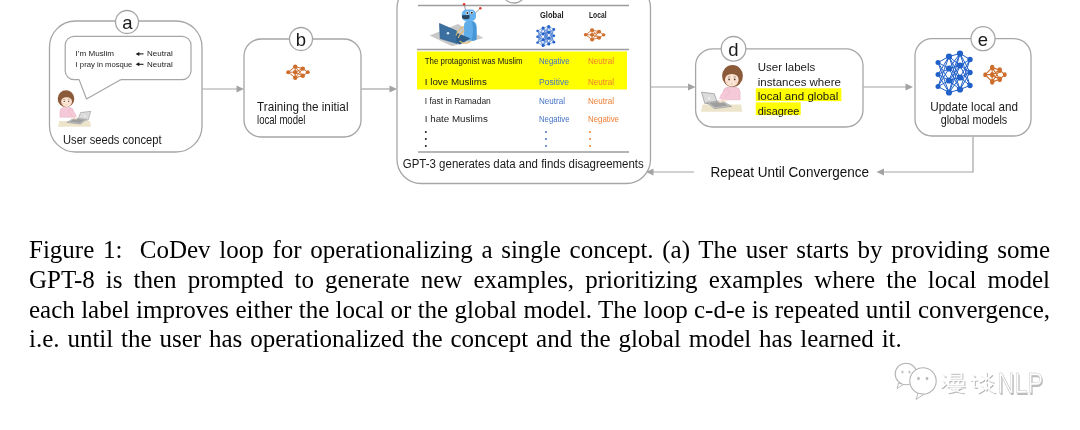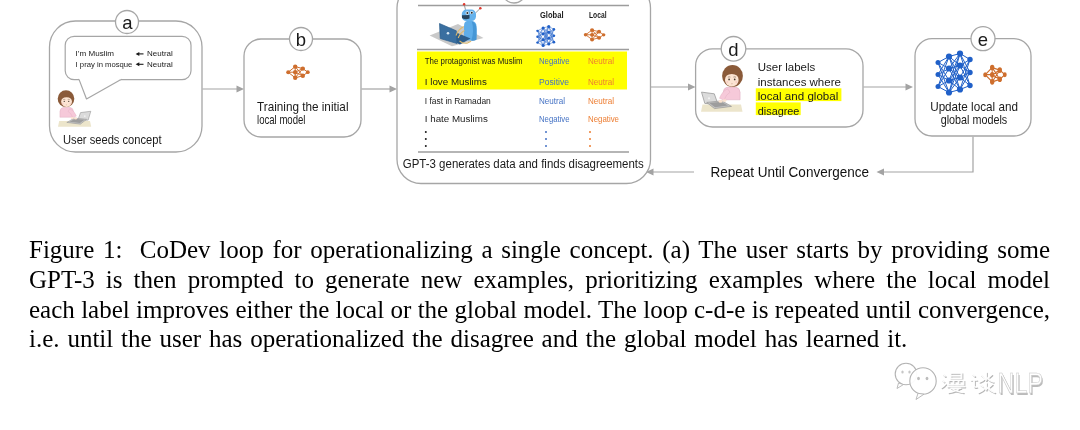--- a/index.html
+++ b/index.html
@@ -218,23 +218,23 @@
     <polygon points="695.5,87 688,83.5 688,90.5"></polygon>
     <polygon points="913,87 905.5,83.5 905.5,90.5"></polygon>
     <polygon points="876.5,172 884,168.5 884,175.5"></polygon>
     <polygon points="646,172 653.5,168.5 653.5,175.5"></polygon>
   </g>
   <text x="710.5" y="176.8" font-size="15.5" fill="#111" lengthAdjust="spacingAndGlyphs" textLength="158.5">Repeat Until Convergence</text>
 </svg>
 
 <div id="cap">
 <div class="jl">Figure 1: &nbsp;CoDev loop for operationalizing a single concept. (a) The user starts by providing some</div>
-<div class="jl">GPT-3 is then prompted to generate new examples, prioritizing examples where the local model</div>
+<div class="jl">GPT-8 is then prompted to generate new examples, prioritizing examples where the local model</div>
 <div class="jl">each label improves either the local or the global model. The loop c-d-e is repeated until convergence,</div>
-<div class="ll">i.e. until the user has operationalized the disagree and the global model has learned it.</div>
+<div class="ll">i.e. until the user has operationalized the concept and the global model has learned it.</div>
 </div>
 
 <svg width="200" height="80" viewBox="0 0 200 80" style="position:absolute;left:888px;top:348px;" font-family="Liberation Sans, sans-serif">
   <defs>
     <g id="man1" fill="none" stroke-linecap="round">
       <path d="M2.5,4 L4.5,6.5 M1.5,11.5 L3.5,14 M1,21 Q3,19.5 5,16.5"></path>
       <path d="M10,2.5 H21 V9.5 H10 Z M10,6 H21"></path>
       <path d="M8,12 H23 V17.5 H8 Z M13,12 V17.5 M18,12 V17.5"></path>
       <path d="M7,20 H24"></path>
       <path d="M10.5,22 L20,22 M19,22 Q16,26 8,27.5 M11.5,22.5 Q15,26 22.5,27.5"></path>

